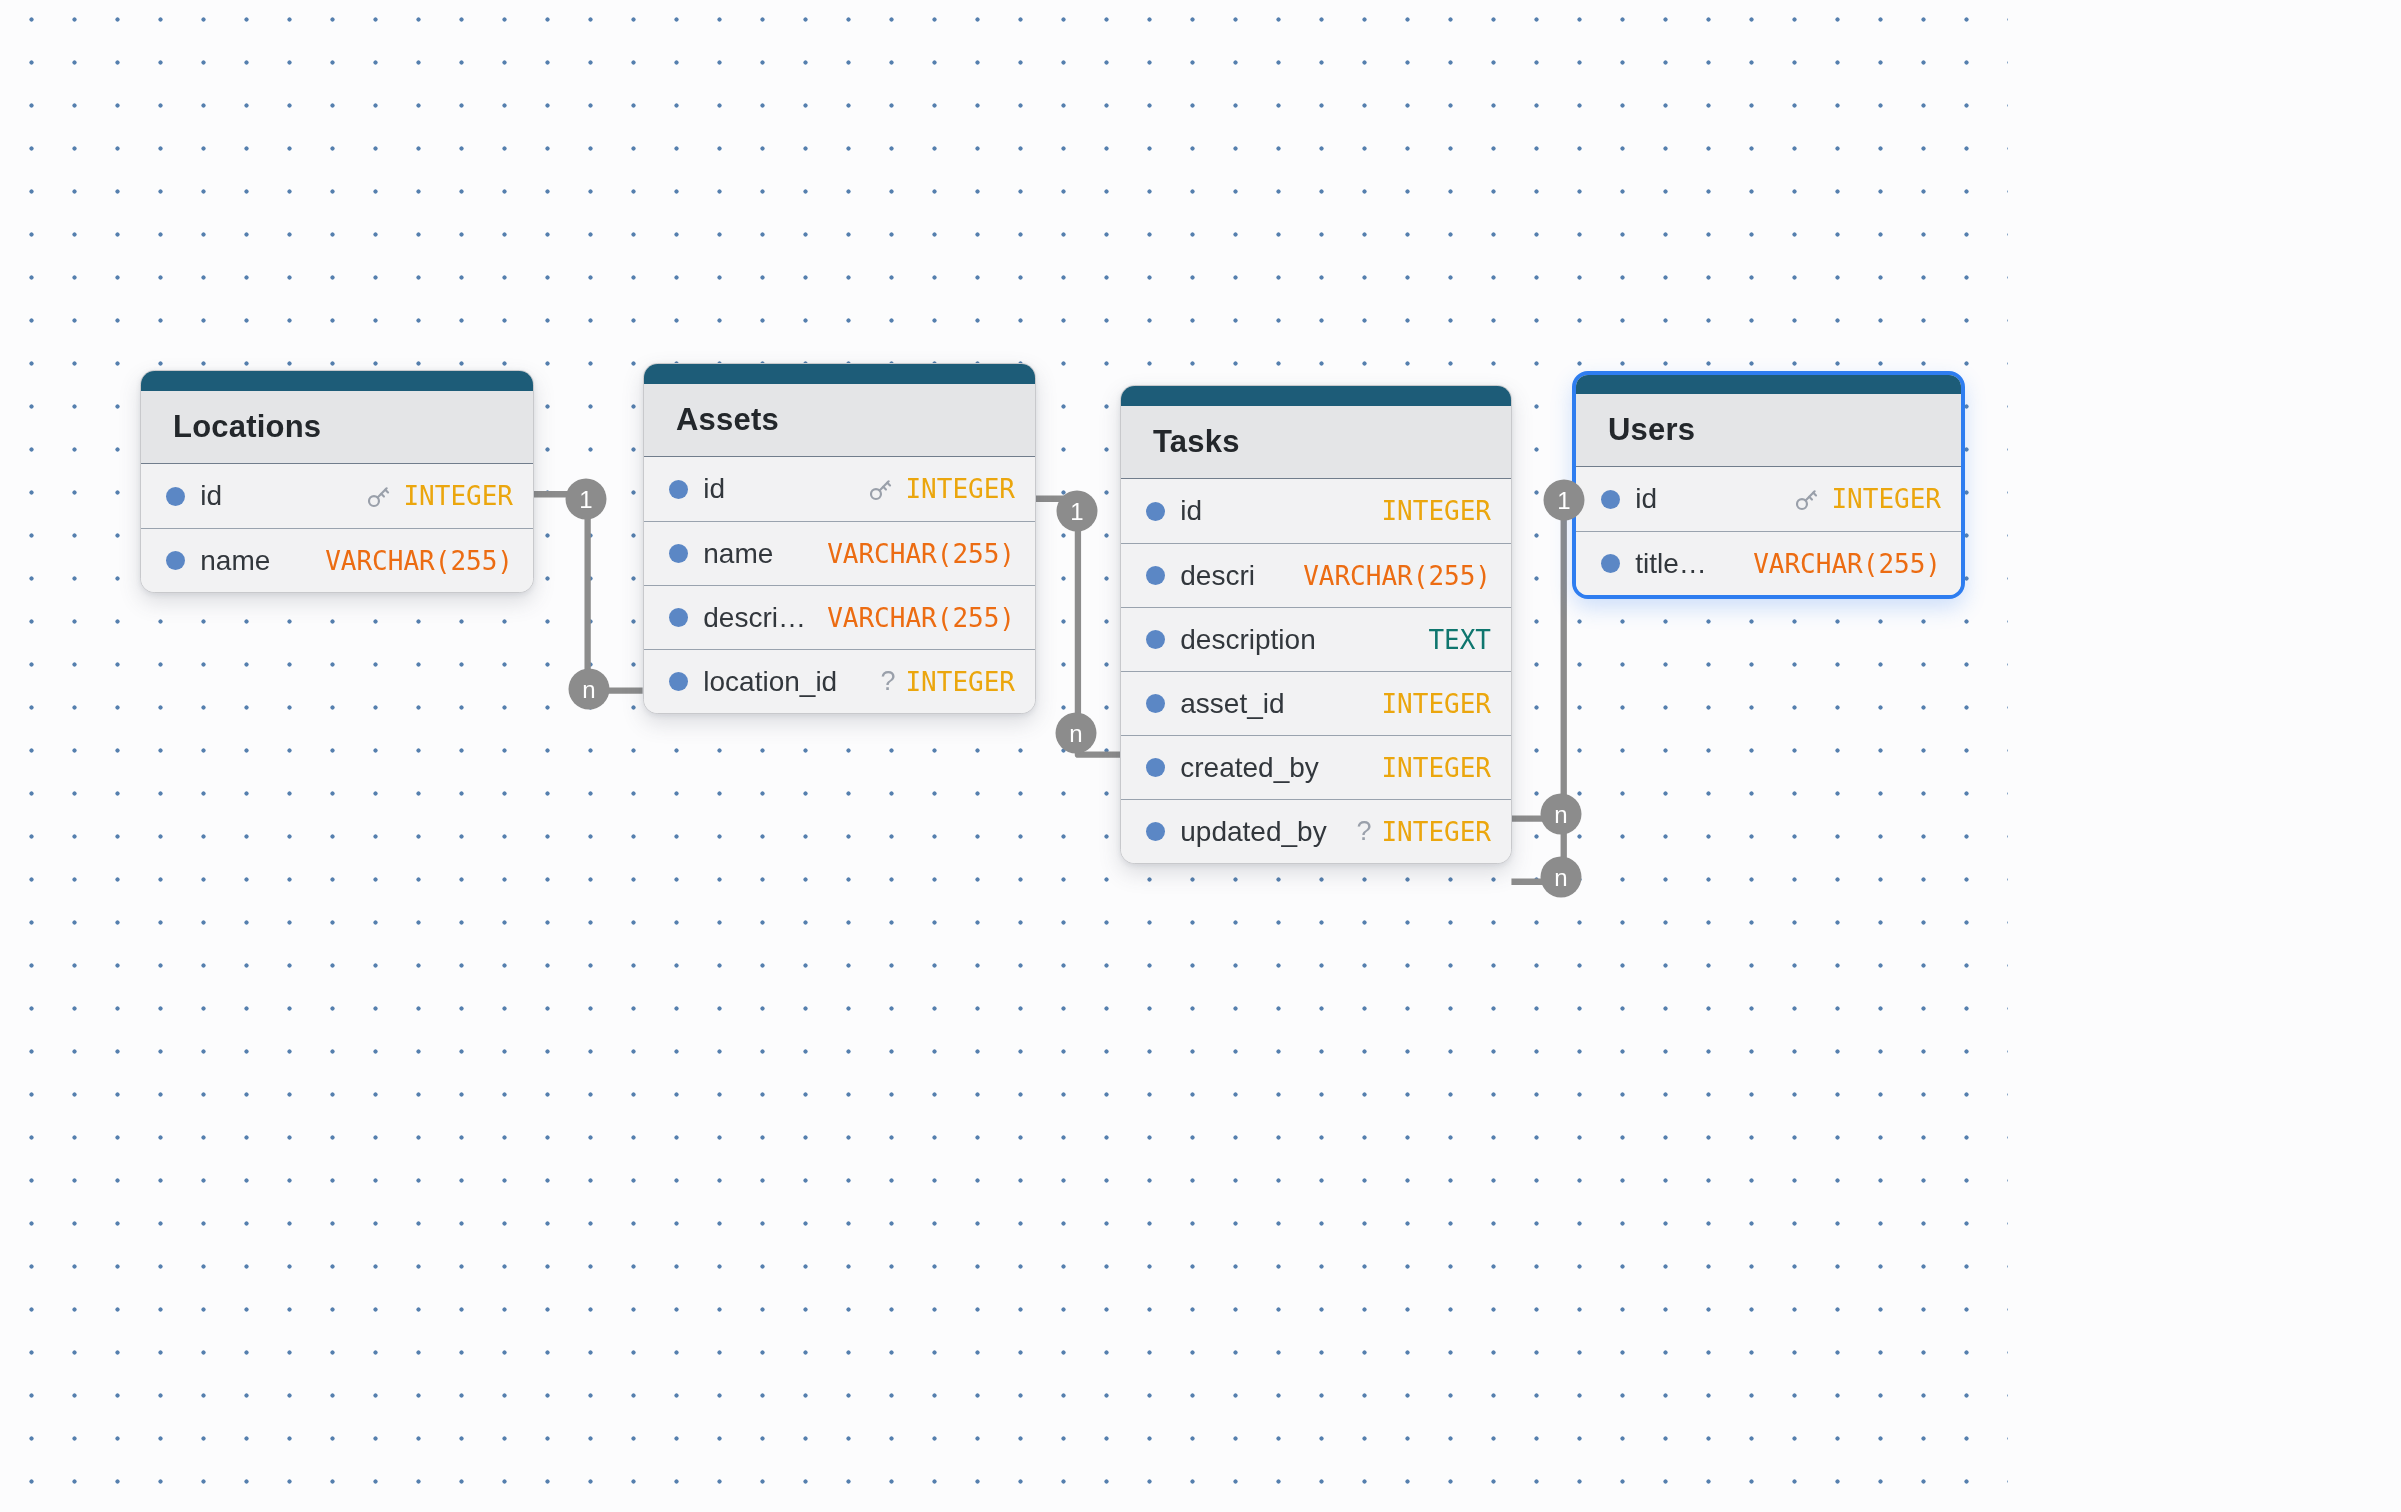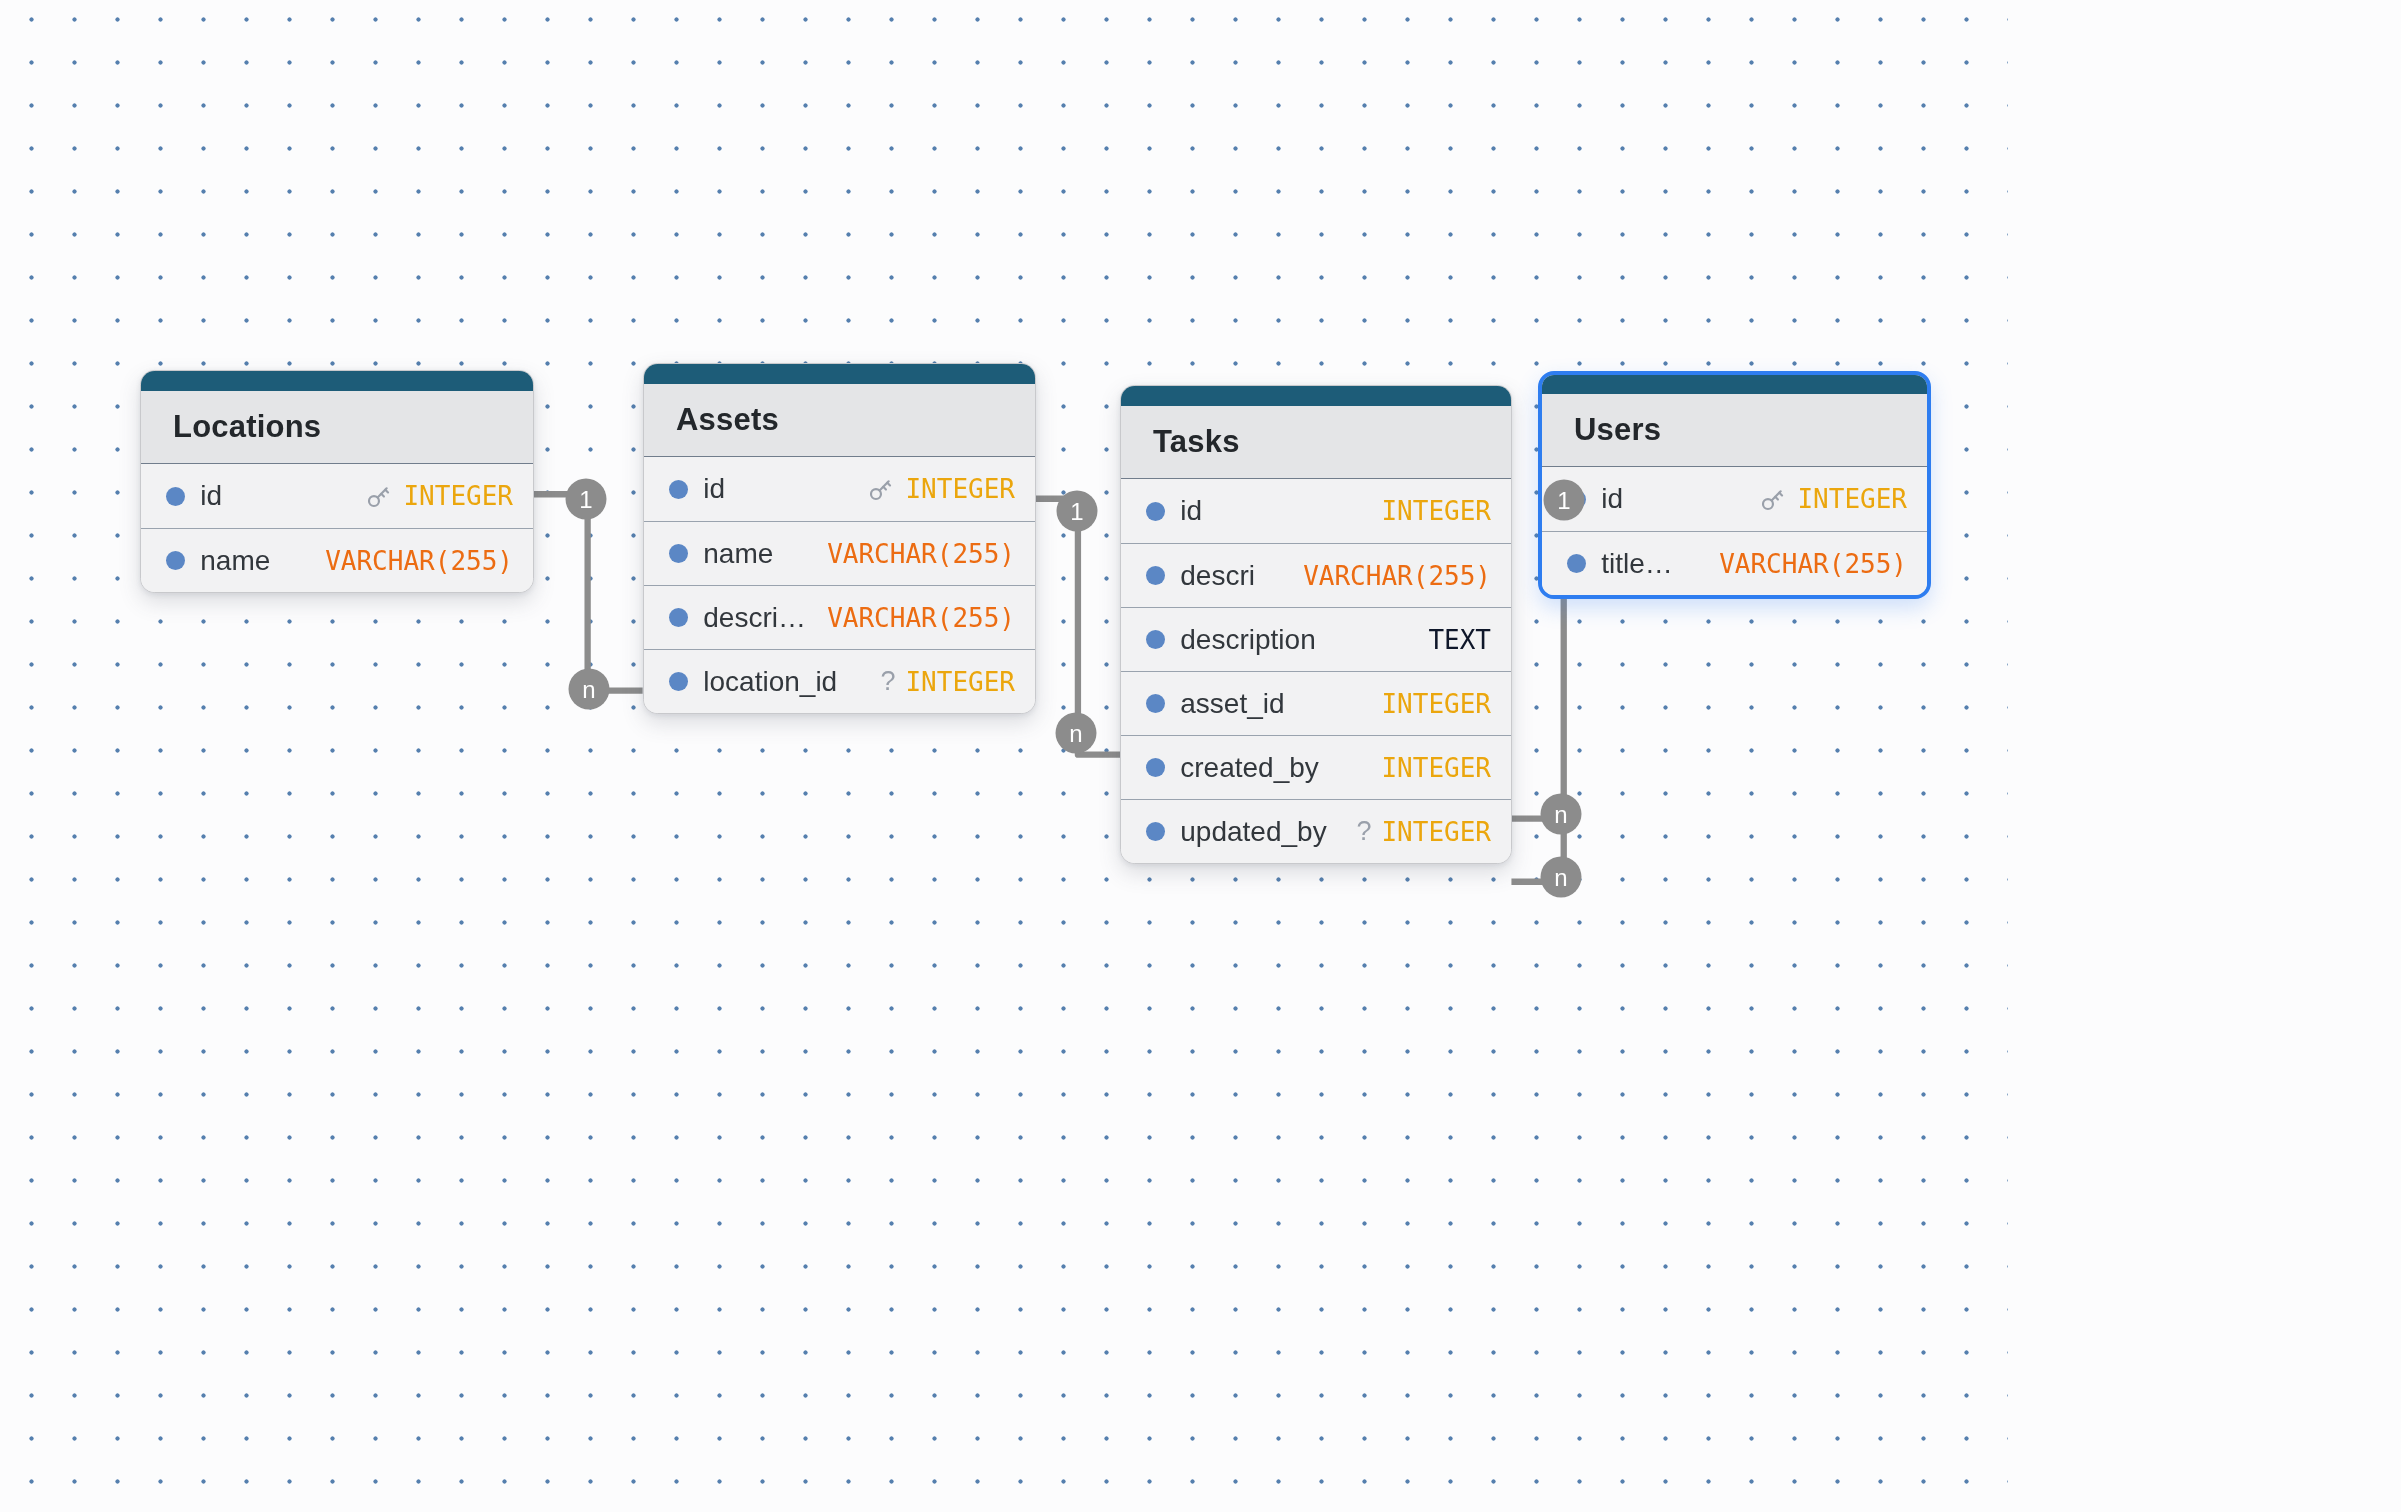--- a/index.html
+++ b/index.html
@@ -169,21 +169,21 @@
         <span class="field-dot"></span>
         <span class="field-name">descri</span>
         <span class="field-meta">
           <span class="field-type" style="color: rgb(236, 108, 18);">VARCHAR(255)</span>
         </span>
       </div>
       <div class="field-row">
         <span class="field-dot"></span>
         <span class="field-name">description</span>
         <span class="field-meta">
-          <span class="field-type" style="color: #0f172a;">TEXT</span>
+          <span class="field-type" style="color: #0f766e;">TEXT</span>
         </span>
       </div>
       <div class="field-row">
         <span class="field-dot"></span>
         <span class="field-name">asset_id</span>
         <span class="field-meta">
           <span class="field-type" style="color: rgb(235, 166, 13);">INTEGER</span>
         </span>
       </div>
       <div class="field-row">
@@ -195,21 +195,21 @@
       </div>
       <div class="field-row">
         <span class="field-dot"></span>
         <span class="field-name">updated_by</span>
         <span class="field-meta">
           <span class="nullable-mark">?</span>
           <span class="field-type" style="color: rgb(235, 166, 13);">INTEGER</span>
         </span>
       </div>
     </div>
-    <div class="db-table selected" style="left: 1538px; top: 371px; width: 393px;">
+    <div class="db-table selected" style="left: 1572px; top: 371px; width: 393px;">
       <div class="accent-bar"></div>
       <div class="table-header">
         <span class="table-title">Users</span>
       </div>
       <div class="field-row">
         <span class="field-dot"></span>
         <span class="field-name">id</span>
         <span class="field-meta">
           <span>
             <svg class="key-icon" viewBox="0 0 32 32">

